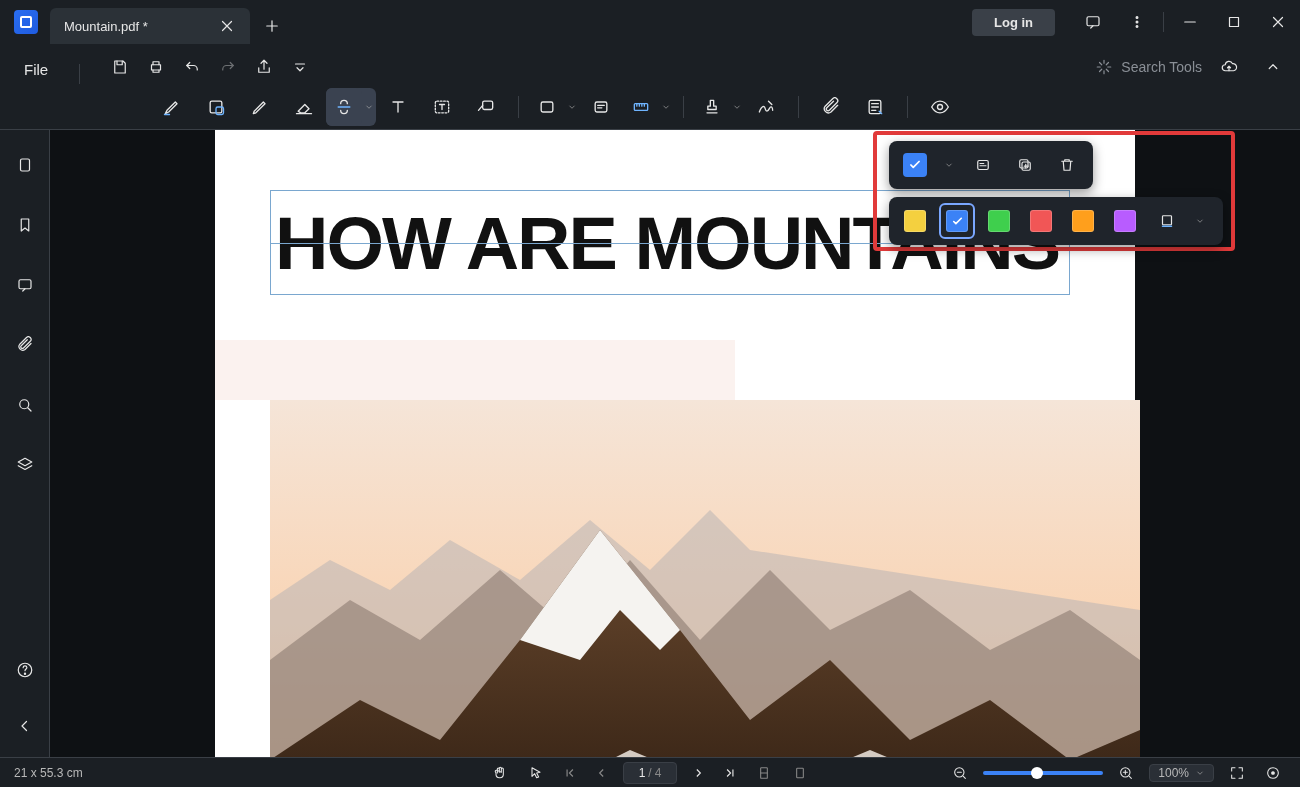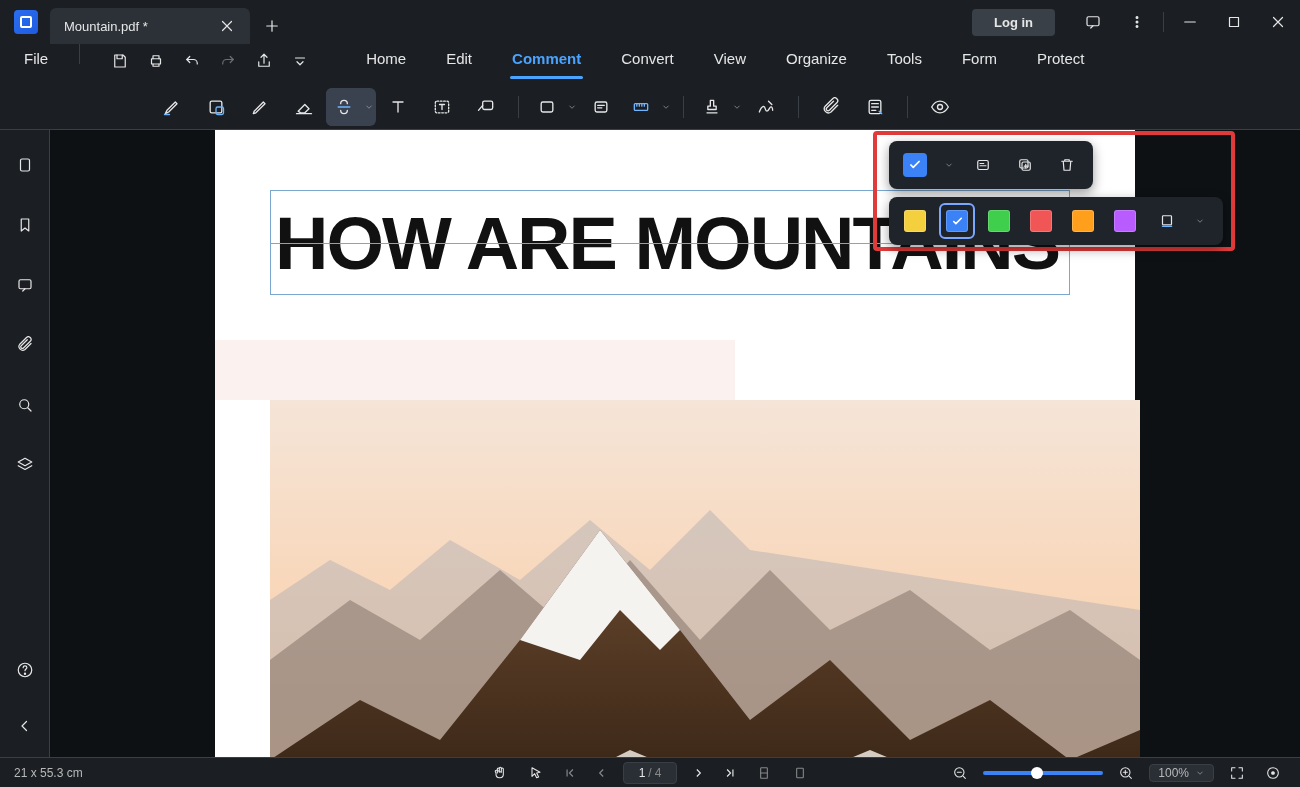--- a/index.html
+++ b/index.html
@@ -27,21 +27,21 @@
   .tab{display:flex;align-items:center;gap:10px;background:#2b3137;height:36px;padding:8px 14px;border-radius:6px 6px 0 0;min-width:200px;margin-top:8px;}
   .tab-title{font-size:13px;color:var(--text);}
   .tab-close{margin-left:auto;width:18px;height:18px;display:flex;align-items:center;justify-content:center;cursor:pointer;}
   .tab-add{width:32px;height:32px;display:flex;align-items:center;justify-content:center;margin-left:6px;margin-top:8px;cursor:pointer;}
   .title-spacer{flex:1;}
   .login-btn{background:#3a4048;border-radius:4px;padding:6px 22px;font-size:13px;font-weight:600;margin-right:16px;cursor:pointer;}
   .win-ctrl{width:44px;height:44px;display:flex;align-items:center;justify-content:center;cursor:pointer;}
   .vsep{width:1px;height:20px;background:var(--border);margin:0 4px;}
 
   
-  .menubar{display:flex;align-items:flex-start;height:40px;background:var(--bg);padding:0 10px;gap:13px;}
+  .menubar{display:flex;align-items:flex-end;height:40px;background:var(--bg);padding:0 10px;gap:13px;}
   .menu-file{font-size:15px;padding:6px 14px;cursor:pointer;}
   .quick{display:flex;align-items:center;gap:2px;margin-left:6px;margin-right:16px;}
   .quick-btn{width:34px;height:34px;display:flex;align-items:center;justify-content:center;cursor:pointer;border-radius:4px;}
   .menu-items{display:flex;align-items:center;gap:0;}
   .menu-item{font-size:15px;color:var(--text);padding:6px 20px;cursor:pointer;position:relative;}
   .menu-item.active{color:var(--tab-underline);font-weight:600;}
   .menu-item.active:after{content:"";position:absolute;left:18px;right:18px;bottom:-6px;height:3px;background:var(--tab-underline);border-radius:2px;}
   .menu-right{margin-left:auto;display:flex;align-items:center;gap:10px;}
   .search-tools{display:flex;align-items:center;gap:8px;color:#8a8f96;font-size:14px;cursor:pointer;}
 
@@ -181,30 +181,38 @@
           <path d="M12 3v12M8 7l4-4 4 4"></path>
           <path d="M5 13v6h14v-6"></path>
         </svg>
       </div>
     <div class="quick-btn">
         <svg class="ico-sm" viewBox="0 0 24 24">
           <path d="M6 8h12M8 13l4 4 4-4"></path>
         </svg>
       </div>
   </div>
-  <div class="menu-items">
-    <div class="menu-item">Home</div>
-    <div class="menu-item">Edit</div>
-    <div class="menu-item active">Comment</div>
-    <div class="menu-item">Convert</div>
-    <div class="menu-item">View</div>
-    <div class="menu-item">Organize</div>
-    <div class="menu-item">Tools</div>
-    <div class="menu-item">Form</div>
-    <div class="menu-item">Protect</div>
+  <div class="menu-right">
+    <div class="search-tools">
+      <svg class="ico-sm" viewBox="0 0 24 24" style="stroke:#8a8f96">
+          <path d="M12 3v4M12 17v4M3 12h4M17 12h4M6 6l3 3M15 15l3 3M18 6l-3 3M9 15l-3 3"></path>
+        </svg>
+      <span>Search Tools</span>
+    </div>
+    <div class="quick-btn">
+        <svg class="ico-sm" viewBox="0 0 24 24">
+          <path d="M7 17a4 4 0 010-8 5 5 0 019.6-1.5A4 4 0 0118 17z"></path>
+          <path d="M12 11v6M10 13l2-2 2 2"></path>
+        </svg>
+      </div>
+    <div class="quick-btn">
+        <svg class="ico-sm" viewBox="0 0 24 24">
+          <path d="M7 14l5-5 5 5"></path>
+        </svg>
+      </div>
   </div>
 </div>
 
 <div class="toolbar">
   <div class="tool-btn">
       <svg class="ico" viewBox="0 0 24 24">
         <path d="M4 20l4-2 10-10-2-2L6 16z"></path>
         <path d="M3 21h6" stroke="#6fb4ff"></path>
       </svg>
     </div>

